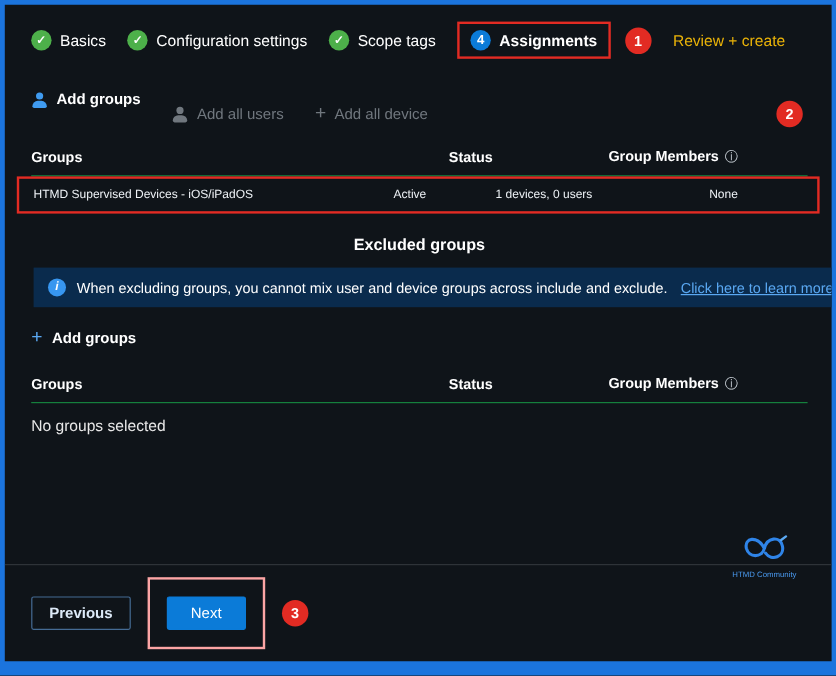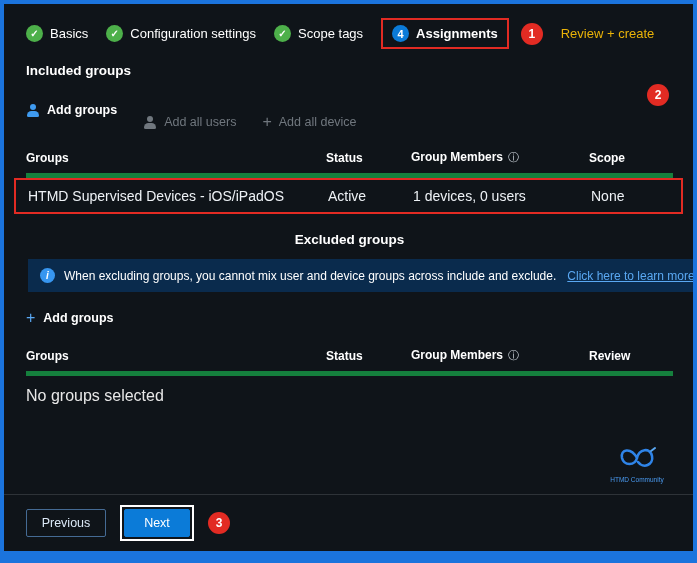--- a/index.html
+++ b/index.html
@@ -41,25 +41,25 @@
   .tbtn { display:flex; align-items:center; gap:7px; background:none; border:none;
           color:#fff; font-size:12.5px; font-family:inherit; cursor:pointer; font-weight:600; }
   .tbtn.disabled { color:#70777e; font-weight:normal; cursor:default;margin-top:24px; }
   .p-icon { position:relative; width:14px; height:13px; display:inline-block; }
   .p-icon::before { content:""; position:absolute; top:0; left:4px; width:6px; height:6px; border-radius:50%; background:currentColor; }
   .p-icon::after  { content:""; position:absolute; bottom:0; left:1px; width:12px; height:6px; border-radius:6px 6px 2px 2px; background:currentColor; }
   .ico-blue { color:#3f9bf0; }
   .plus-ico { font-size:16px; font-weight:normal; line-height:1; }
   
   .grid { display:grid; grid-template-columns: 300px 85px 178px 1fr; align-items:center; }
-  .thead { font-size:12px; font-weight:bold; padding:6px 0 8px; border-bottom:5px solid #15803d; }
+  .thead { font-size:12px; font-weight:bold; padding:6px 0 8px; border-bottom:1px solid #15803d;gap:48px; }
   .i-ico { font-size:11px; color:#cfd6dd; margin-left:5px; font-weight:normal; }
   .row-frame { border:2px solid #e22b23; margin:0 -10px 0 -12px; padding-left:12px; }
-  .trow { font-size:14px; padding:8px 0; color:#eef2f6; }
-  .empty-row { font-size:16px; padding:11px 0; color:#e8e8e8; }
+  .trow { font-size:10px; padding:8px 0; color:#eef2f6; }
+  .empty-row { font-size:13px; padding:11px 0; color:#e8e8e8; }
   
   .info-banner {
     margin:4px -20px 18px 2px;
     padding:9px 12px;
     background:#0a2b4d;
     display:flex; align-items:center; gap:9px;
     font-size:12px; white-space:nowrap; overflow:hidden;
   }
   .info-ico {
     flex:0 0 auto; width:15px; height:15px; border-radius:50%;
@@ -76,23 +76,23 @@
   
   .footer {
     position:absolute; left:0; right:0; bottom:0;
     padding:10px 20px 10px 22px;
     border-top:1px solid #2e3338;
     display:flex; align-items:center; gap:14px;
   }
   .btn-prev {
     min-width:80px; padding:6px 14px;
     background:transparent; border:1px solid #456b94; border-radius:2px;
-    color:#dce9f7; font-size:12.5px; font-family:inherit; cursor:pointer;
-  }
-  .next-frame { border:2px solid #ffffff; padding:2px; display:inline-flex; }
+    color:#dce9f7; font-size:12.5px; font-family:inherit; cursor:pointer;font-weight:bold;
+  }
+  .next-frame { border:2px solid #fca5a5; padding:14px; display:inline-flex; }
   .btn-next {
     min-width:66px; padding:6px 18px;
     background:#0b7bd8; border:1px solid #0b7bd8; border-radius:2px;
     color:#fff; font-size:12.5px; font-family:inherit; cursor:pointer;
   }
 </style>
 </head>
 <body>
 
 <div class="window">
@@ -115,21 +115,20 @@
       <span>Assignments</span>
     </div>
     <span class="ann ann-1">1</span>
     <div class="step disabled">
       <span>Review + create</span>
     </div>
   </div>
 
   <span class="ann ann-2">2</span>
 
-  <div class="section-title">Included groups</div>
 
   <div class="toolbar">
     <button class="tbtn">
       <span class="p-icon ico-blue"></span>
       <span>Add groups</span>
     </button>
     <button class="tbtn disabled">
       <span class="p-icon"></span>
       <span>Add all users</span>
     </button>

